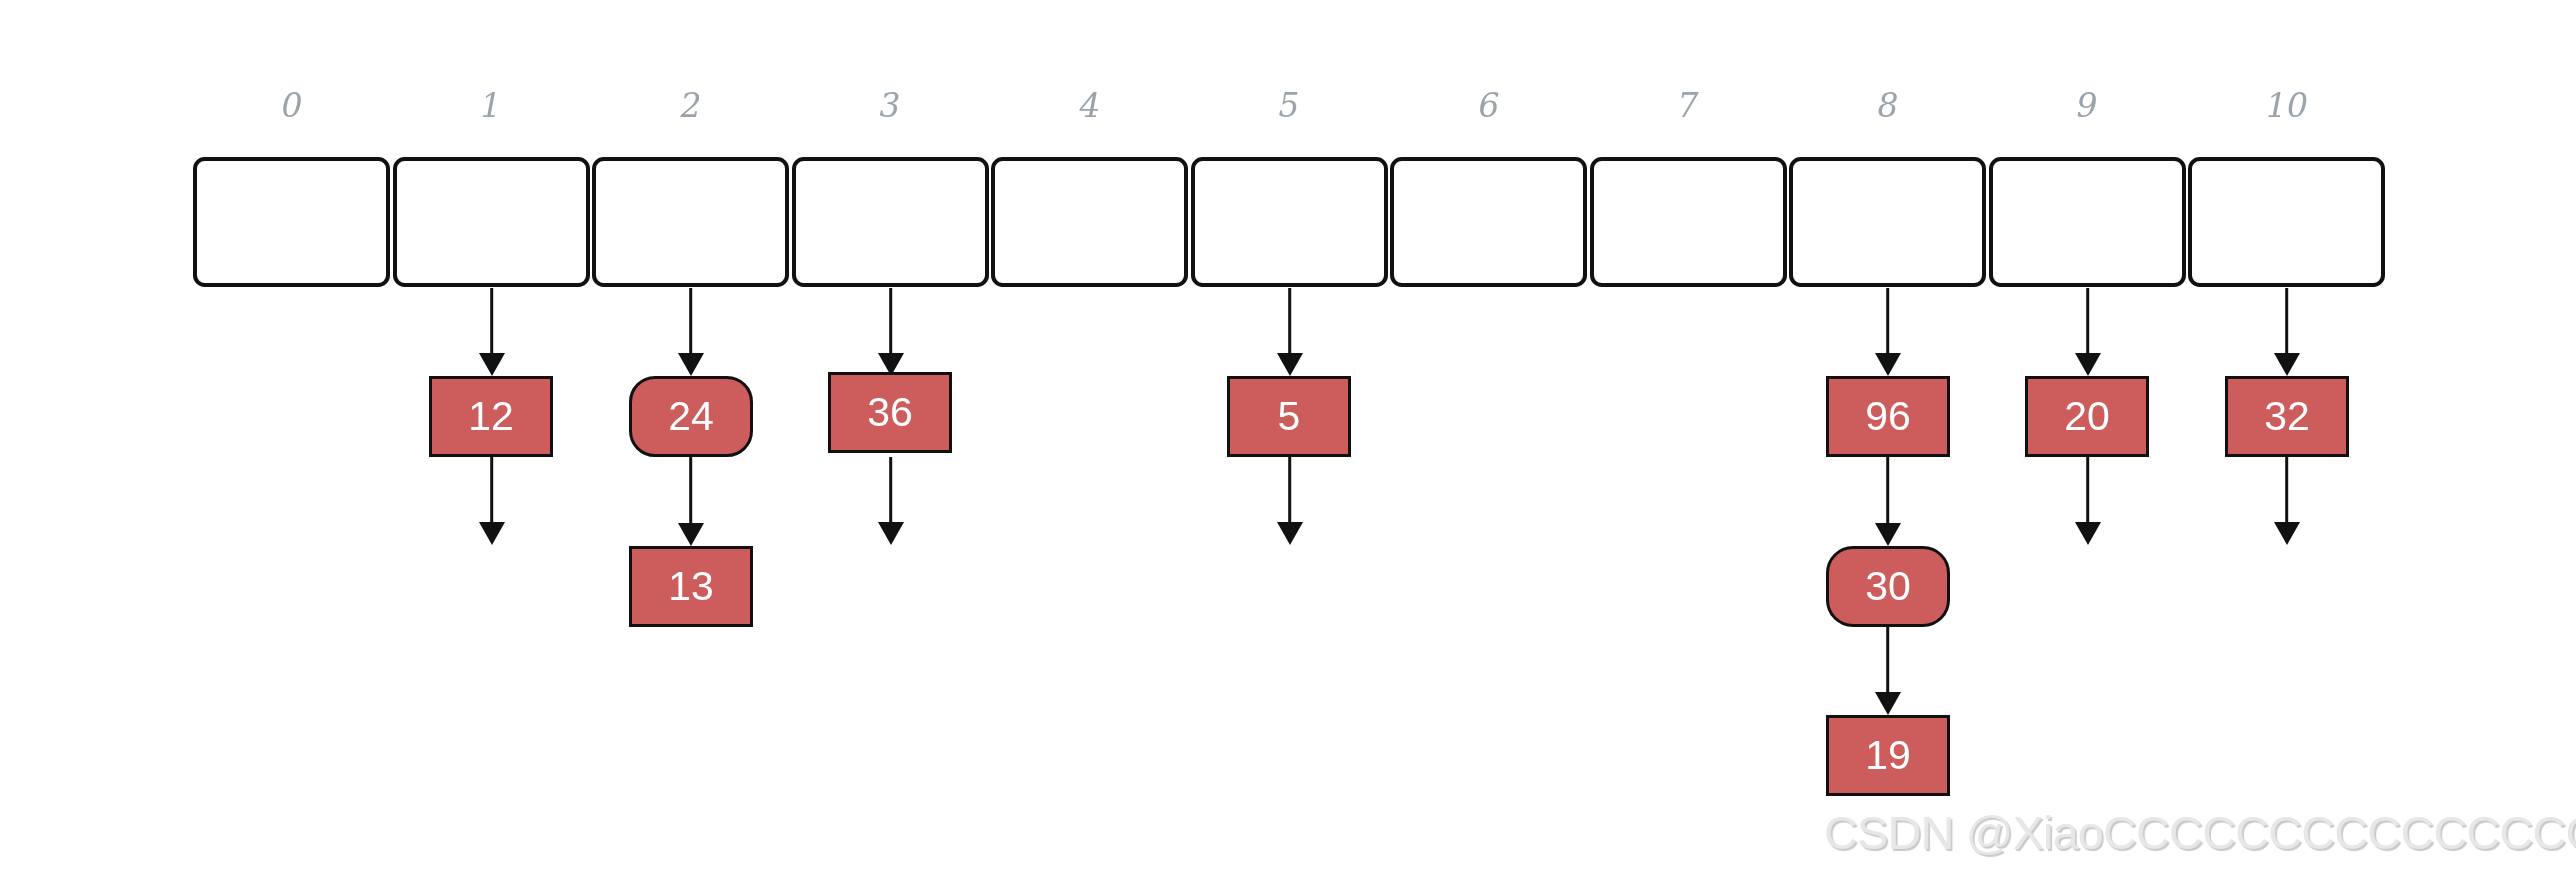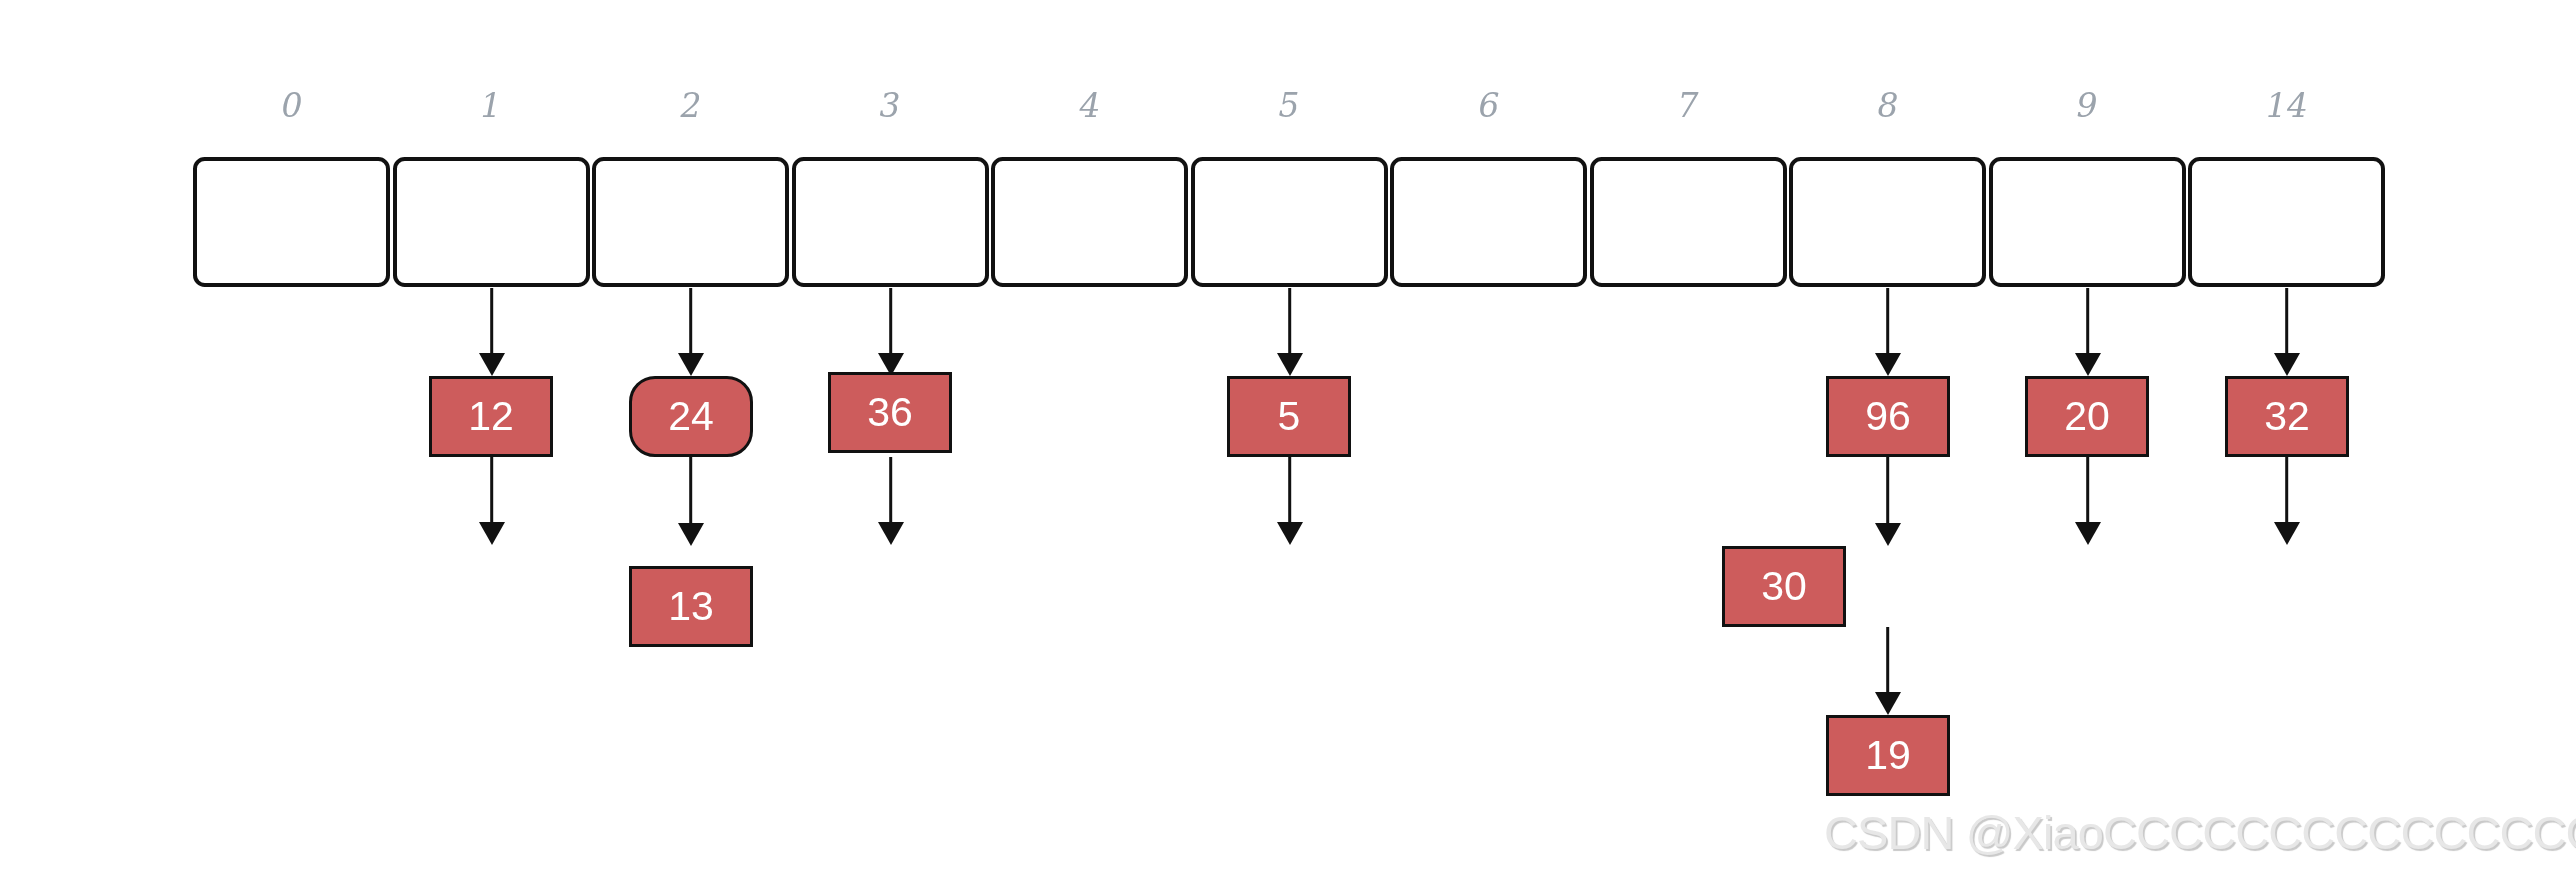--- a/index.html
+++ b/index.html
@@ -105,21 +105,21 @@
       <div class="bucket" style="left: 592px; top: 157px;"></div>
       <div class="arrow" style="left: 676px; top: 288px; width: 29px; height: 88px;">
         <div class="shaft" style="height: 70px;"></div>
         <div class="head"></div>
       </div>
       <div class="node" style="left: 629px; top: 376px; border-radius: 26px;">24</div>
       <div class="arrow" style="left: 676px; top: 457px; width: 29px; height: 89px;">
         <div class="shaft" style="height: 71px;"></div>
         <div class="head"></div>
       </div>
-      <div class="node" style="left: 629px; top: 546px; margin-top: 20px;">13</div>
+      <div class="node" style="left: 629px; top: 546px;">13</div>
       <div class="idx-label" style="left: 890px; top: 89px;">3</div>
       <div class="bucket" style="left: 792px; top: 157px;"></div>
       <div class="arrow" style="left: 876px; top: 288px; width: 29px; height: 88px;">
         <div class="shaft" style="height: 70px;"></div>
         <div class="head"></div>
       </div>
       <div class="node" style="left: 828px; top: 372px;">36</div>
       <div class="arrow" style="left: 876px; top: 457px; width: 29px; height: 88px;">
         <div class="shaft" style="height: 70px;"></div>
         <div class="head"></div>
@@ -145,38 +145,38 @@
       <div class="bucket" style="left: 1789px; top: 157px;"></div>
       <div class="arrow" style="left: 1873px; top: 288px; width: 29px; height: 88px;">
         <div class="shaft" style="height: 70px;"></div>
         <div class="head"></div>
       </div>
       <div class="node" style="left: 1826px; top: 376px;">96</div>
       <div class="arrow" style="left: 1873px; top: 457px; width: 29px; height: 89px;">
         <div class="shaft" style="height: 71px;"></div>
         <div class="head"></div>
       </div>
-      <div class="node" style="left: 1722px; top: 546px;">30</div>
+      <div class="node" style="left: 1826px; top: 546px; border-radius: 27px;">30</div>
       <div class="arrow" style="left: 1873px; top: 627px; width: 29px; height: 88px;">
         <div class="shaft" style="height: 70px;"></div>
         <div class="head"></div>
       </div>
       <div class="node" style="left: 1826px; top: 715px;">19</div>
       <div class="idx-label" style="left: 2087px; top: 89px;">9</div>
       <div class="bucket" style="left: 1989px; top: 157px;"></div>
       <div class="arrow" style="left: 2073px; top: 288px; width: 29px; height: 88px;">
         <div class="shaft" style="height: 70px;"></div>
         <div class="head"></div>
       </div>
       <div class="node" style="left: 2025px; top: 376px;">20</div>
       <div class="arrow" style="left: 2073px; top: 457px; width: 29px; height: 88px;">
         <div class="shaft" style="height: 70px;"></div>
         <div class="head"></div>
       </div>
-      <div class="idx-label" style="left: 2287px; top: 89px;">14</div>
+      <div class="idx-label" style="left: 2287px; top: 89px;">10</div>
       <div class="bucket" style="left: 2188px; top: 157px;"></div>
       <div class="arrow" style="left: 2272px; top: 288px; width: 29px; height: 88px;">
         <div class="shaft" style="height: 70px;"></div>
         <div class="head"></div>
       </div>
       <div class="node" style="left: 2225px; top: 376px;">32</div>
       <div class="arrow" style="left: 2272px; top: 457px; width: 29px; height: 88px;">
         <div class="shaft" style="height: 70px;"></div>
         <div class="head"></div>
       </div>

